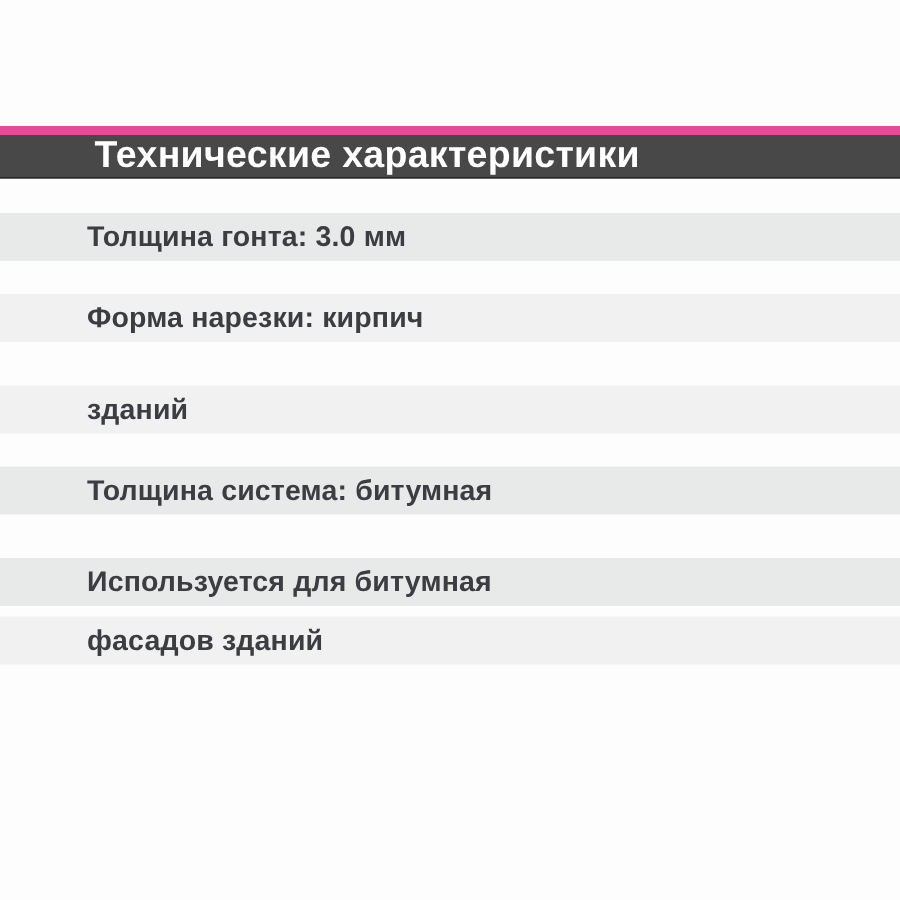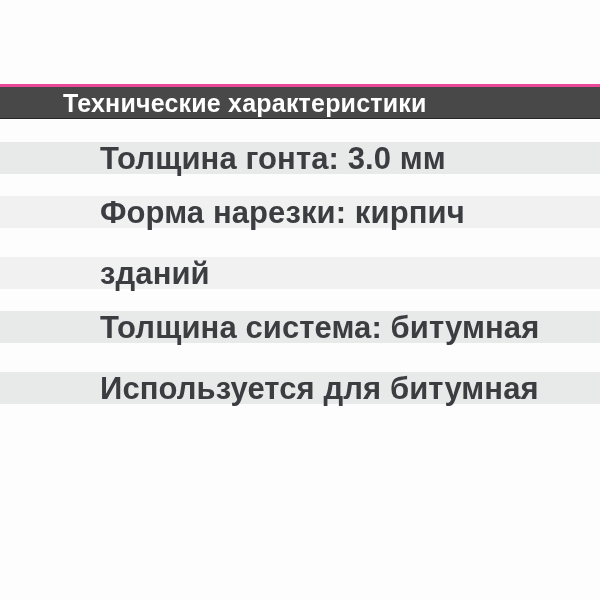--- a/index.html
+++ b/index.html
@@ -23,21 +23,21 @@
 
   
   .spec-header {
     position: absolute;
     left: 0;
     top: 84px;
     width: 600px;
     height: 35px;
     background: #484848;
     box-sizing: border-box;
-    border-top: 3px solid #ec4899;
+    border-top: 6px solid #ec4899;
     border-bottom: 1px solid #272727;
     padding-left: 48px;
   }
   .spec-header-title {
     position: absolute;
     left: 63px;
     top: 50%;
     transform: translateY(-50%);
     font-size: 25px;
     font-weight: bold;
@@ -56,22 +56,22 @@
   }
   .spec-line {
     position: relative;
     width: 600px;
     height: 32px;
     box-sizing: border-box;
     display: flex;
     align-items: center;
   }
   .spec-line-text {
-    padding-left: 100px;
-    font-size: 31px;
+    padding-left: 58px;
+    font-size: 19px;
     font-weight: bold;
     color: #3b3d41;
     white-space: nowrap;
     line-height: 1;
     letter-spacing: 0.1px;
   }
   
   .tone-a { background: #e8e9e9; }
   .tone-b { background: #f1f1f2; }
 
@@ -110,15 +110,18 @@
     <div class="spec-line tone-a">
       <span class="spec-line-text">Толщина система: битумная</span>
     </div>
     <div class="gap-sm gap-white"></div>
     <div class="gap-lg gap-white"></div>
 
     <div class="spec-line tone-a">
       <span class="spec-line-text">Используется для битумная</span>
     </div>
     <div class="gap-sm gap-white"></div>
+    <div class="spec-line tone-b">
+      <span class="spec-line-text">фасадов зданий</span>
+    </div>
 
   </div>
 </div>
 
 </body></html>

